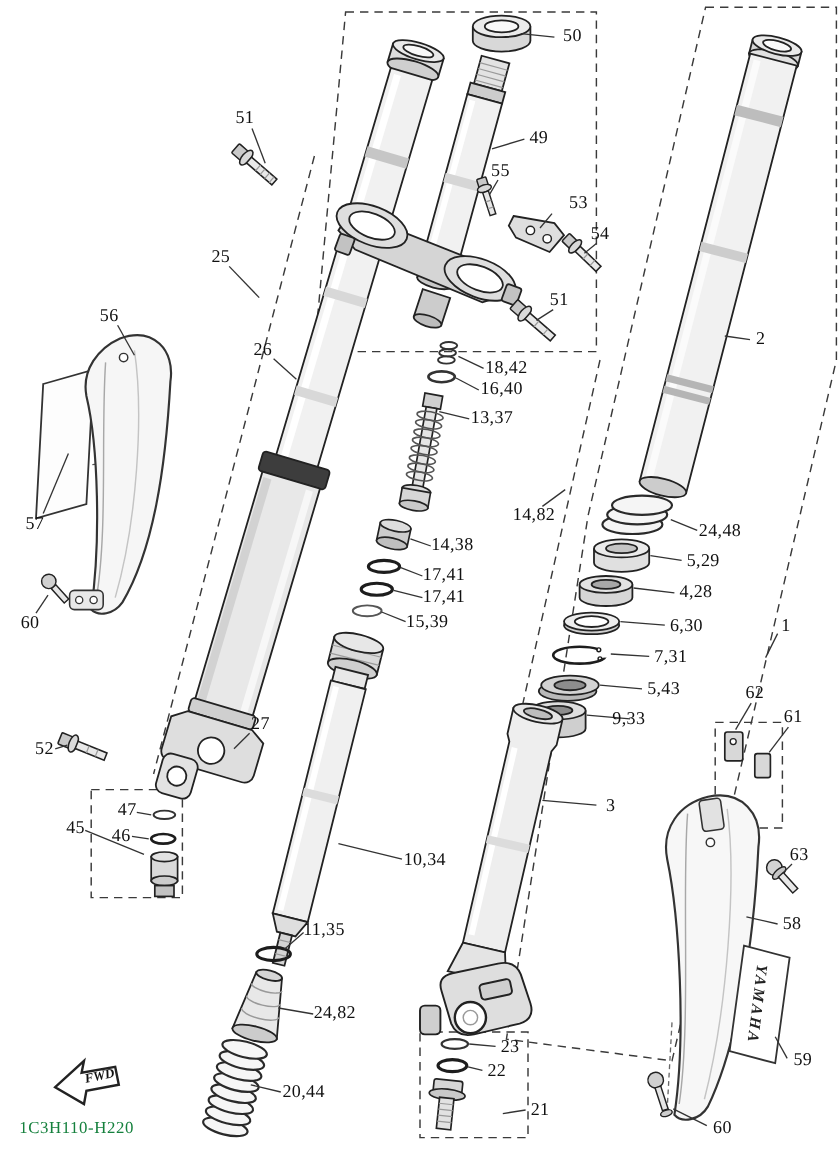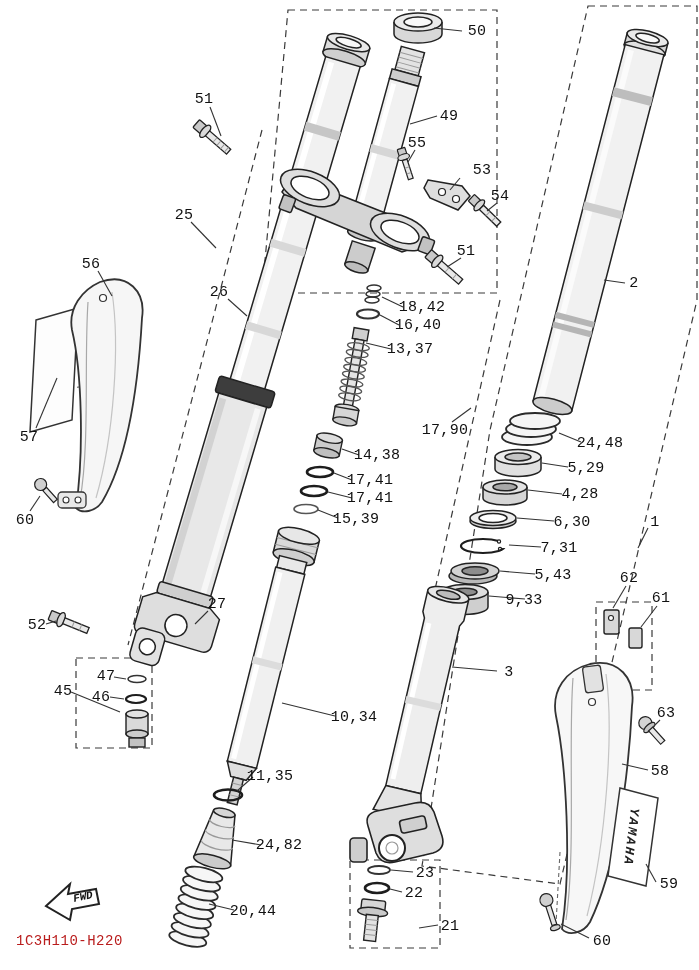--- a/index.html
+++ b/index.html
@@ -1,21 +1,21 @@
 <!DOCTYPE html>
 <html><head>
 <meta charset="utf-8">
 <style>
   html,body{margin:0;padding:0;background:#fff;}
   .stage{position:relative;width:699px;height:970px;background:#ffffff;
-         font-family:Liberation Mono, monospace;overflow:hidden;}
+         font-family:Liberation Serif, serif;overflow:hidden;}
   .stage svg{position:absolute;left:0;top:0;}
   .lbl{position:absolute;transform:translate(-50%,-50%);font-size:15px;color:#111;
        white-space:nowrap;letter-spacing:.3px;}
-  .code{position:absolute;left:16px;top:933px;font-size:14px;color:#b91c1c;letter-spacing:.5px;}
+  .code{position:absolute;left:16px;top:933px;font-size:14px;color:#15803d;letter-spacing:.5px;}
   .yamaha{position:absolute;left:631px;top:837px;transform:translate(-50%,-50%) rotate(97deg);
           font-size:13px;font-weight:bold;font-style:italic;letter-spacing:2px;color:#222;}
   .fwd{position:absolute;left:83px;top:897px;transform:translate(-50%,-50%) rotate(-12deg);
        font-size:11px;font-weight:bold;font-style:italic;color:#111;}
 </style>
 </head>
 <body>
 
 <div class="stage">
 
@@ -400,21 +400,21 @@
 <div class="lbl" style="left:482px;top:170px">53</div>
 <div class="lbl" style="left:500px;top:196px">54</div>
 <div class="lbl" style="left:184px;top:215px">25</div>
 <div class="lbl" style="left:466px;top:251px">51</div>
 <div class="lbl" style="left:91px;top:264px">56</div>
 <div class="lbl" style="left:634px;top:283px">2</div>
 <div class="lbl" style="left:219px;top:292px">26</div>
 <div class="lbl" style="left:422px;top:307px">18,42</div>
 <div class="lbl" style="left:418px;top:325px">16,40</div>
 <div class="lbl" style="left:410px;top:349px">13,37</div>
-<div class="lbl" style="left:445px;top:430px">17,90</div>
+<div class="lbl" style="left:445px;top:430px">14,82</div>
 <div class="lbl" style="left:29px;top:437px">57</div>
 <div class="lbl" style="left:600px;top:443px">24,48</div>
 <div class="lbl" style="left:377px;top:455px">14,38</div>
 <div class="lbl" style="left:586px;top:468px">5,29</div>
 <div class="lbl" style="left:370px;top:480px">17,41</div>
 <div class="lbl" style="left:580px;top:494px">4,28</div>
 <div class="lbl" style="left:370px;top:498px">17,41</div>
 <div class="lbl" style="left:356px;top:519px">15,39</div>
 <div class="lbl" style="left:25px;top:520px">60</div>
 <div class="lbl" style="left:572px;top:522px">6,30</div>

